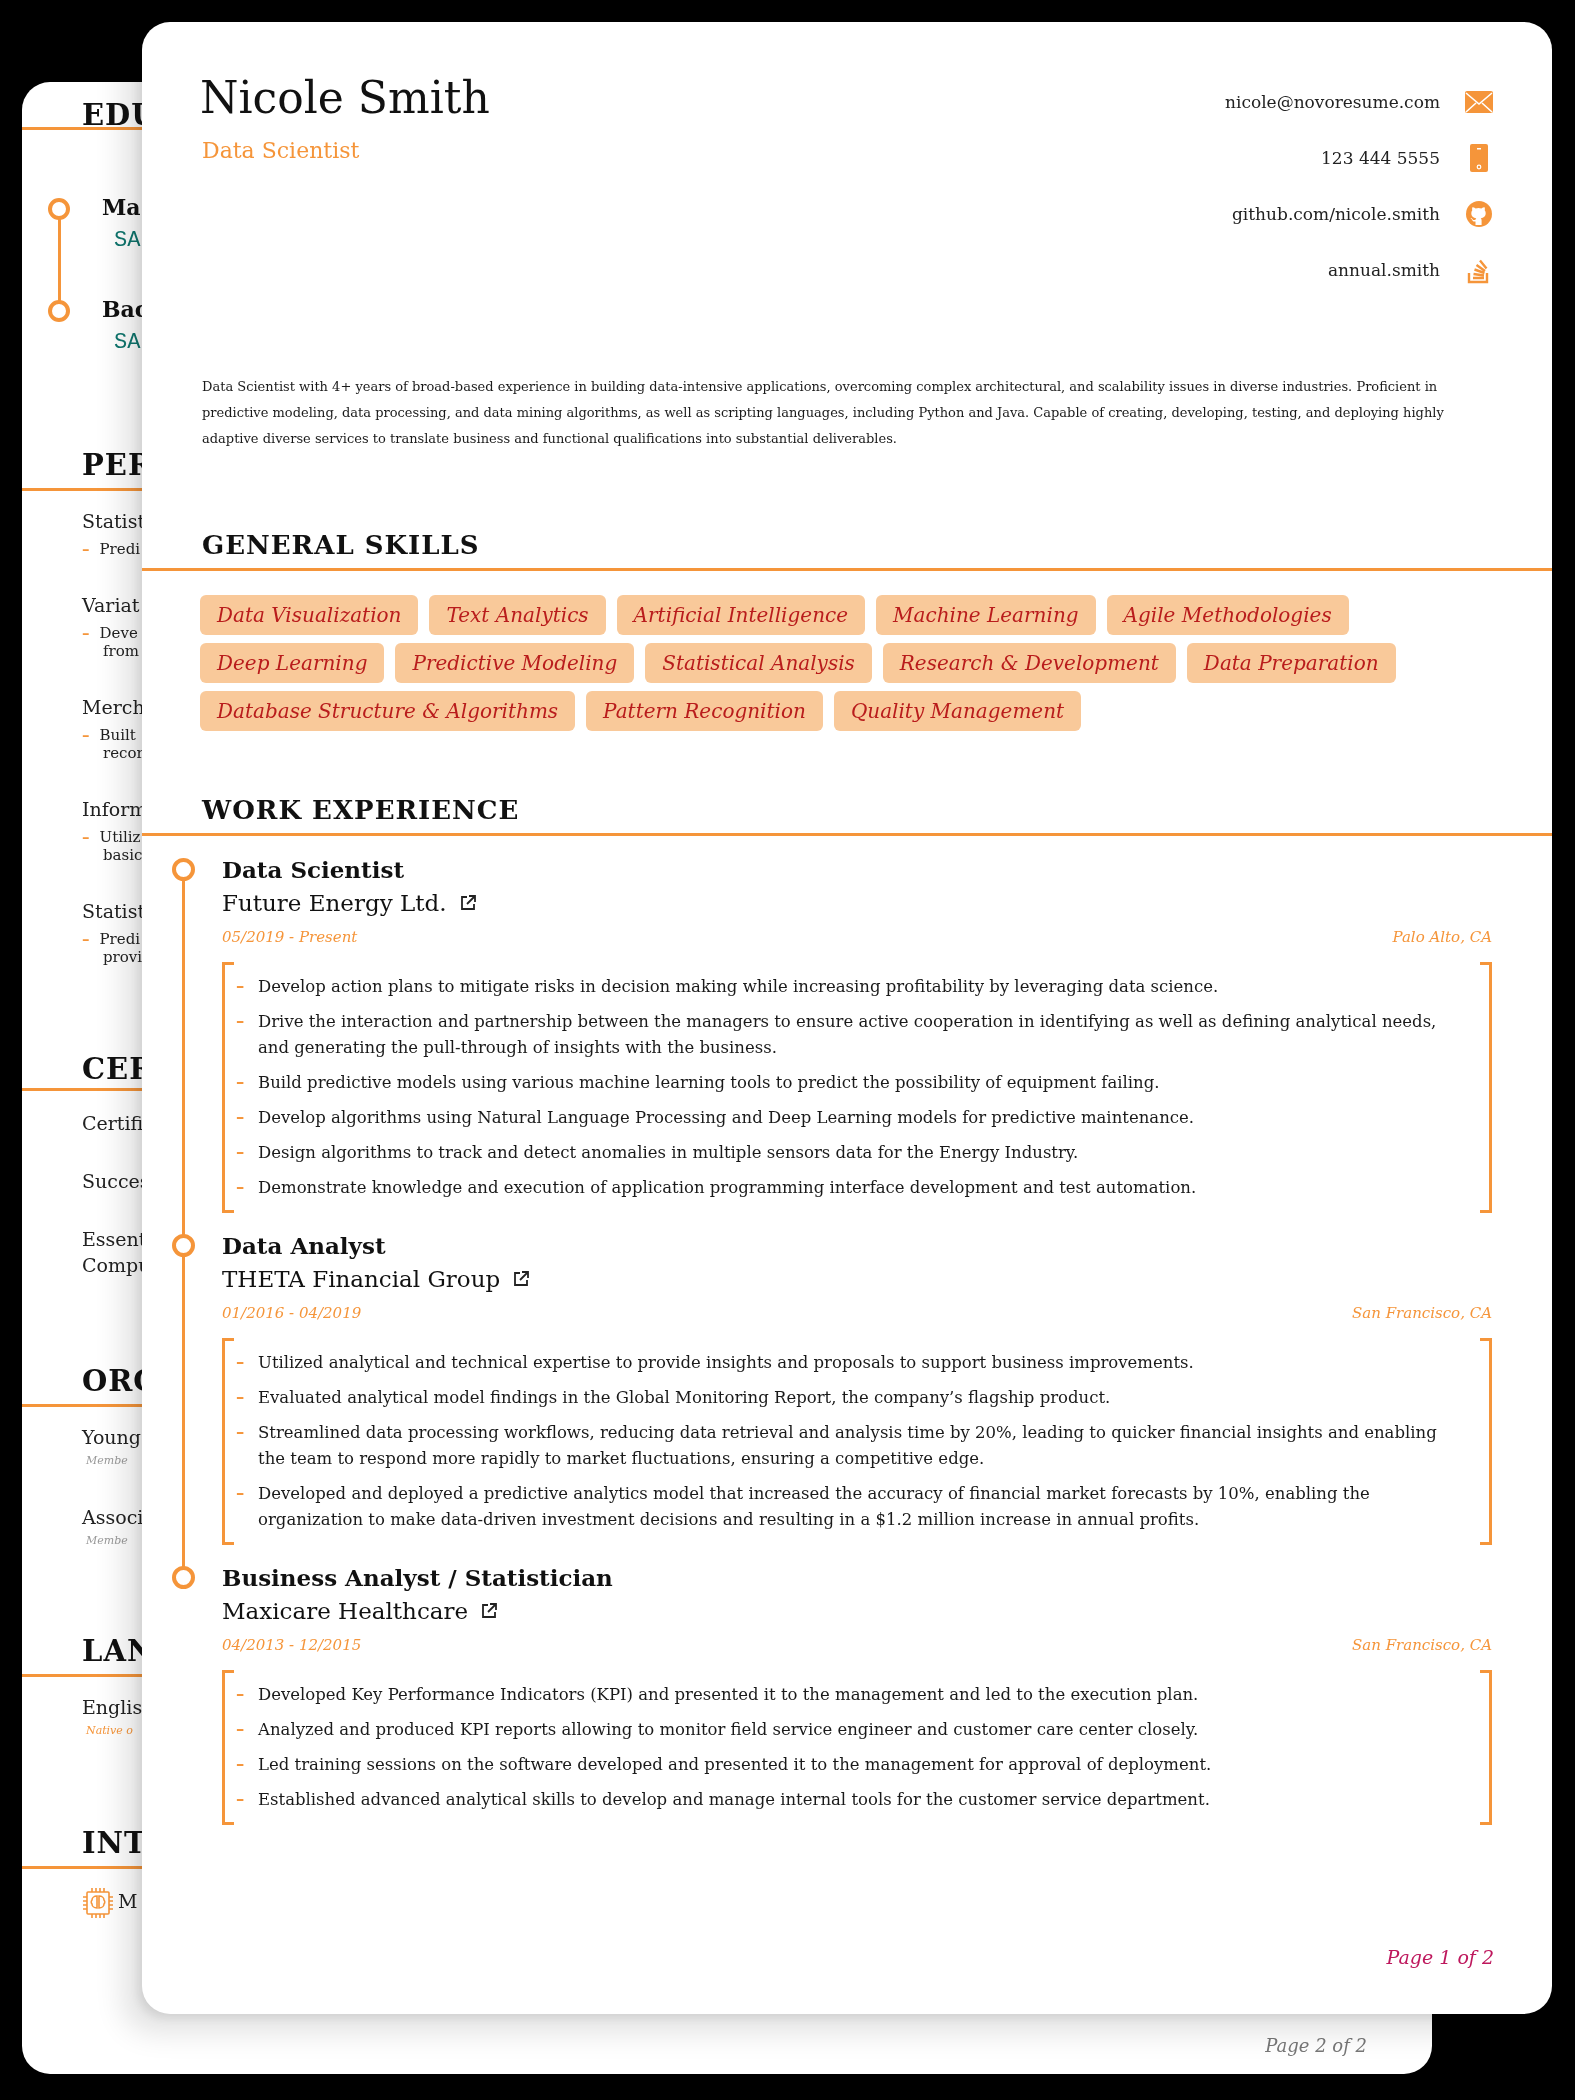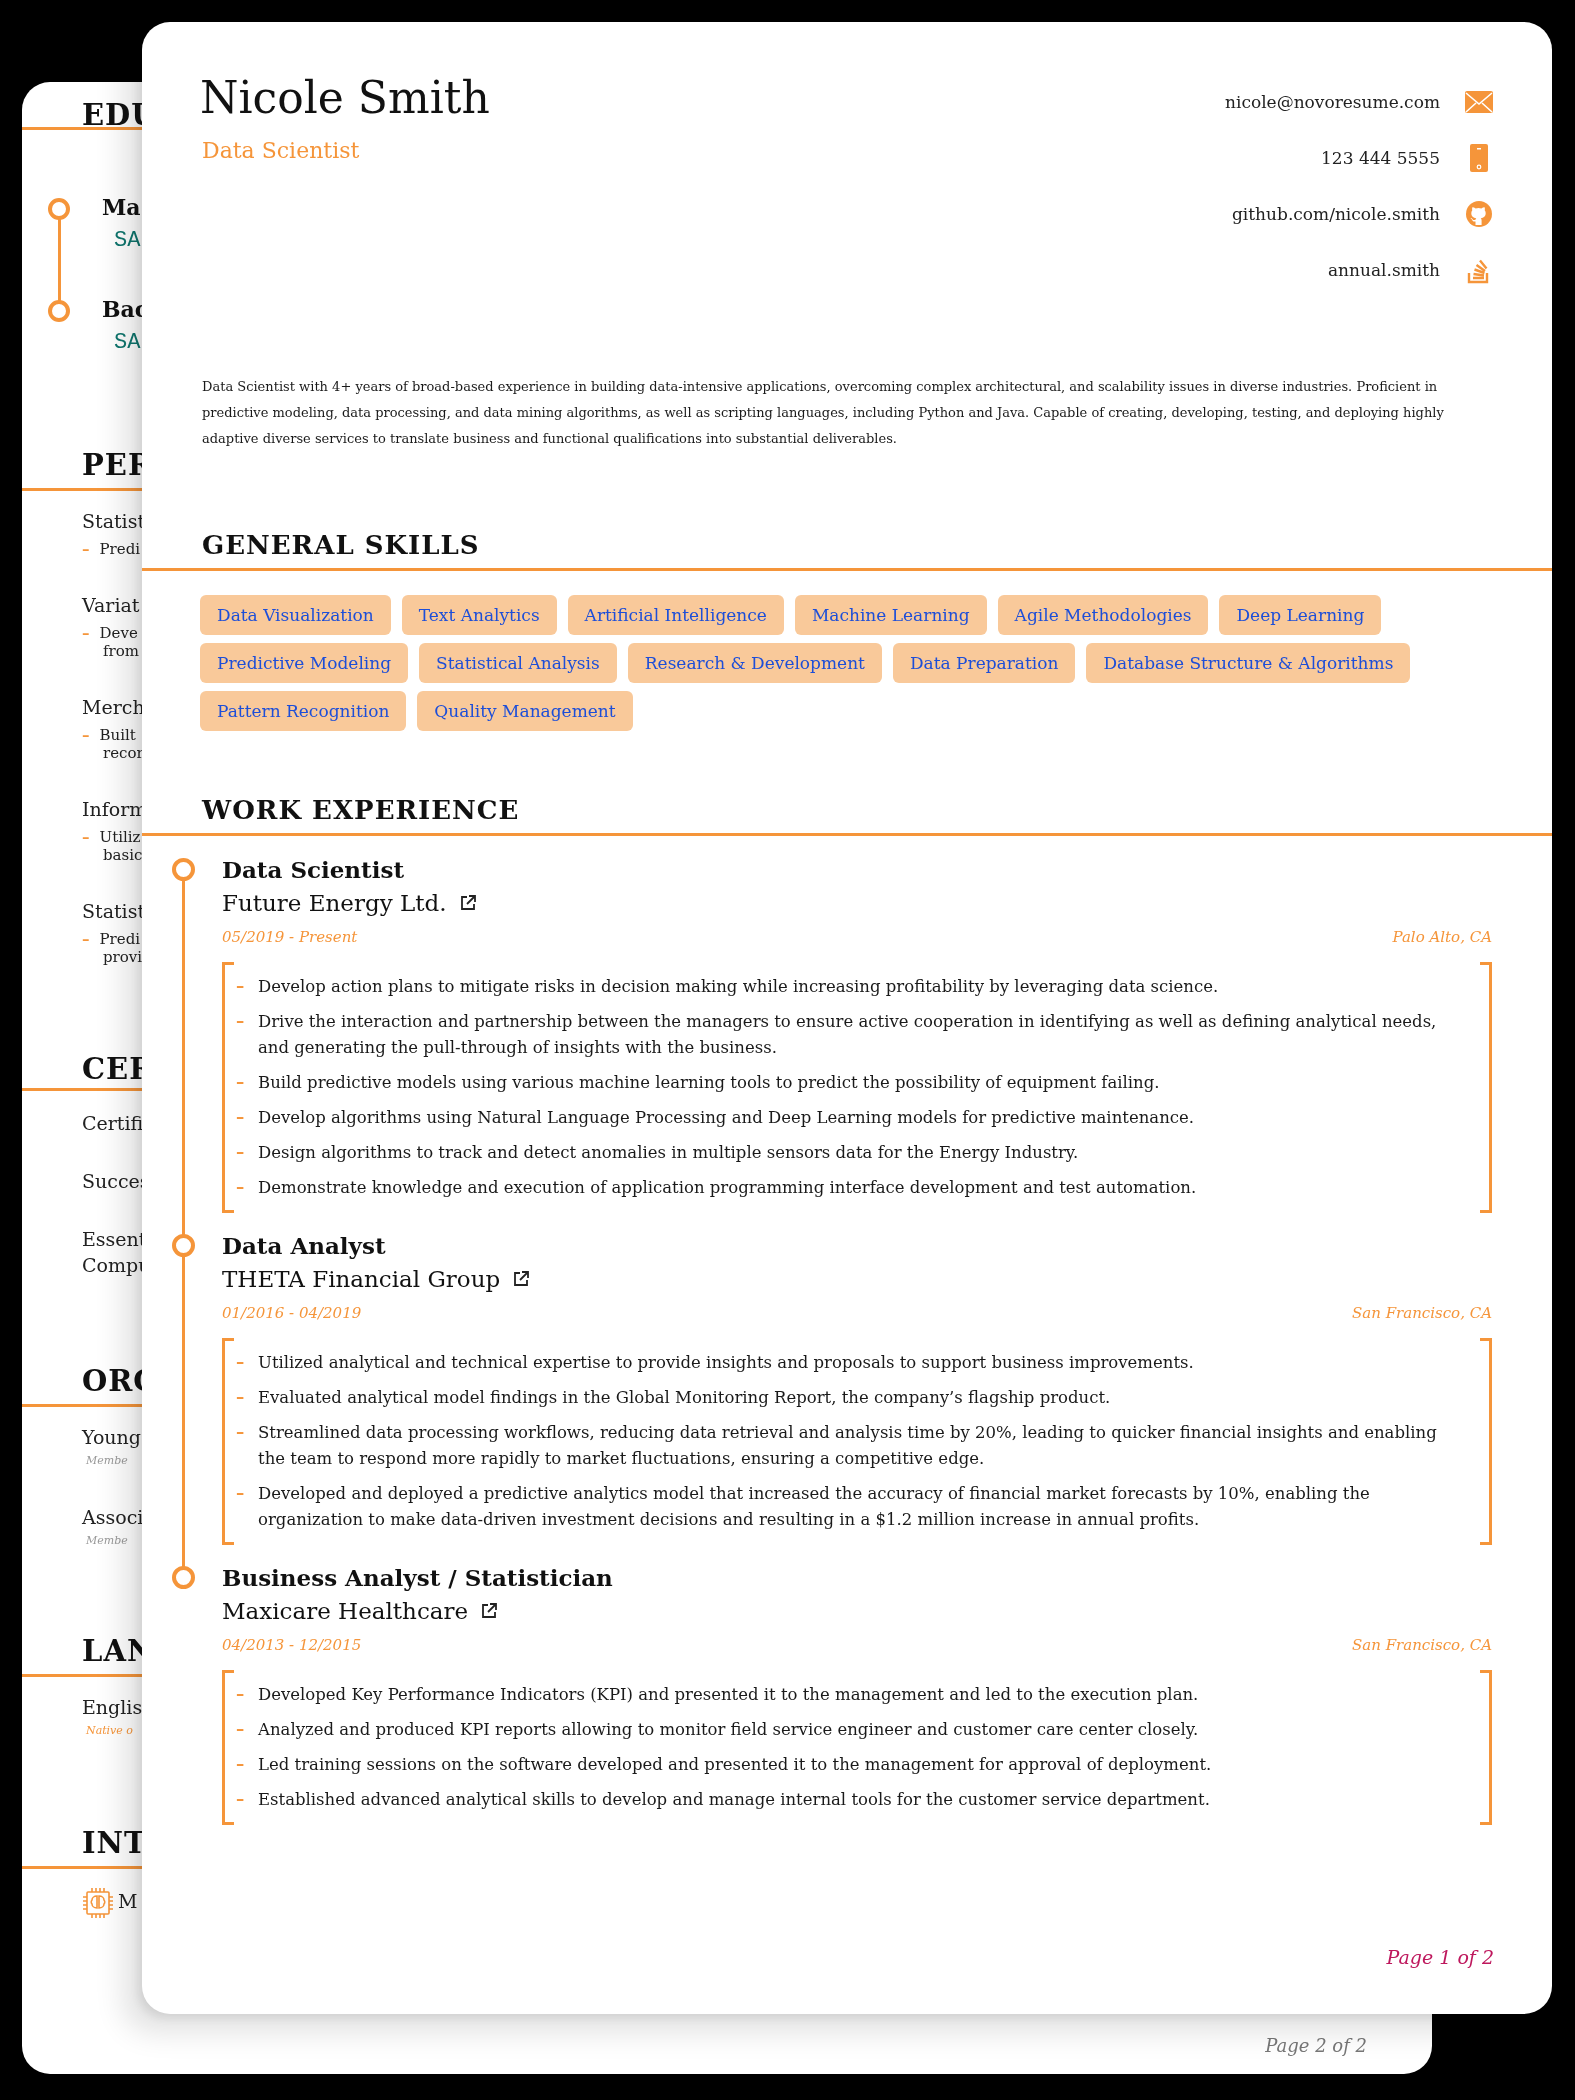--- a/index.html
+++ b/index.html
@@ -52,21 +52,21 @@
   }
 
   .section-heading {
     position: absolute; left: 60px; font-size: 26px; font-weight: bold; letter-spacing: 1px; color: #111;
   }
   .section-rule { position: absolute; left: 0; width: 1410px; height: 3px; background: #f5953a; }
 
   .skills { position: absolute; left: 58px; top: 573px; width: 1320px; display: flex; flex-wrap: wrap; }
   .skill-tag {
     background: #f9c99a; border-radius: 6px; padding: 0 17px; height: 40px; line-height: 40px;
-    font-size: 17px; color: #1d4ed8; margin: 0 11px 8px 0; white-space: nowrap;
+    font-size: 20px; color: #b91c1c; margin: 0 11px 8px 0; white-space: nowrap; font-style: italic;
   }
 
   .timeline-line { position: absolute; left: 40px; width: 3px; background: #f5953a; }
   .timeline-dot {
     position: absolute; left: 30px; width: 23px; height: 23px; border: 4.5px solid #f5953a; border-radius: 50%; background: #fff;
   }
 
   .job { position: absolute; left: 80px; width: 1270px; }
   .job-title { font-size: 23px; font-weight: bold; color: #111; height: 32px; line-height: 32px; }
   .job-company { font-size: 23px; color: #111; height: 34px; line-height: 34px; display: flex; align-items: center; }

